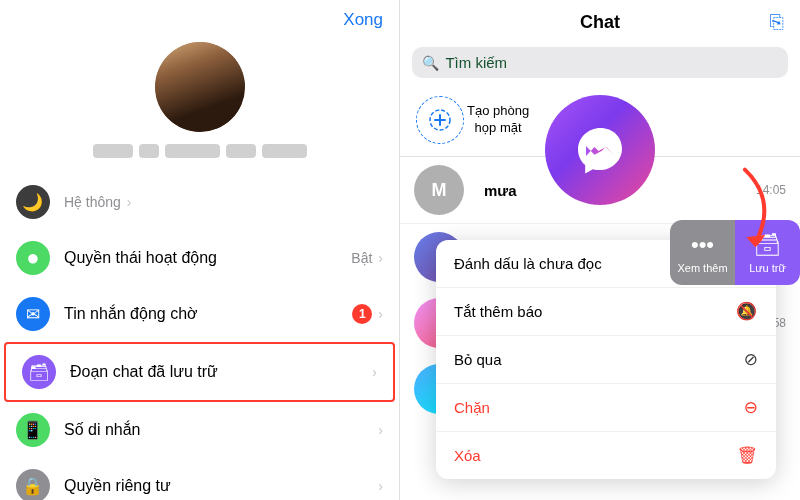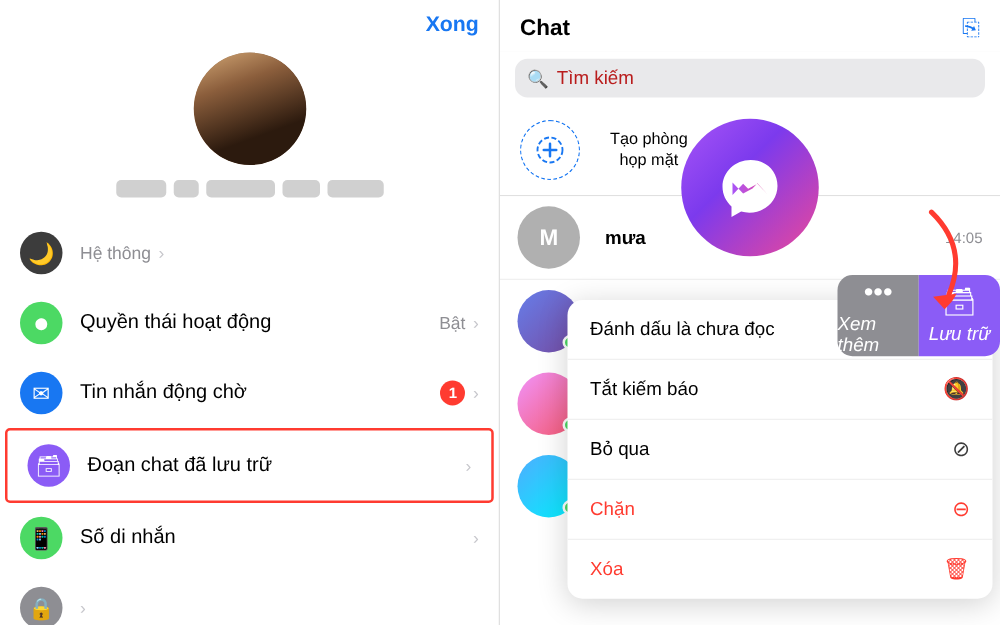--- a/index.html
+++ b/index.html
@@ -25,21 +25,21 @@
 
     .top-bar {
       display: flex;
       justify-content: flex-end;
       padding: 10px 16px 4px;
     }
 
     .xong-btn {
       color: #1877f2;
       font-size: 17px;
-      font-weight: 700;
+      font-weight: 400;
       background: none;
       border: none;
       cursor: pointer;
       text-align: right;
     }
 
     .profile-section {
       display: flex;
       flex-direction: column;
       align-items: center;
@@ -151,20 +151,21 @@
       height: 500px;
       background: #f0f0f0;
       display: flex;
       flex-direction: column;
       position: relative;
     }
 
     .chat-header {
       display: flex;
       align-items: center;
+      justify-content: center;
       padding: 12px 16px 8px;
       background: #fff;
       position: relative;
     }
 
     .chat-title {
       font-size: 18px;
       font-weight: 700;
       color: #000;
     }
@@ -190,30 +191,30 @@
       padding: 7px 10px;
       gap: 6px;
     }
 
     .search-icon-char {
       color: #8e8e93;
       font-size: 14px;
     }
 
     .search-placeholder {
-      color: #b91c1c;
+      color: #14532d;
       font-size: 15px;
     }
 
     .create-room-area {
       background: #fff;
       padding: 8px 16px 12px;
       display: flex;
       align-items: center;
-      gap: 24px;
+      gap: 3px;
       border-bottom: 1px solid #e0e0e0;
     }
 
     .room-icon {
       width: 48px;
       height: 48px;
       border-radius: 50%;
       border: 1.5px dashed #1877f2;
       display: flex;
       align-items: center;
@@ -321,21 +322,21 @@
       position: absolute;
       right: 14px;
       top: 50%;
       transform: translateY(-50%);
     }
 
     
     .context-menu {
       position: absolute;
       top: 240px;
-      left: 54px;
+      left: 36px;
       right: 0;
       background: #fff;
       border-radius: 12px;
       box-shadow: 0 4px 24px rgba(0,0,0,0.18);
       z-index: 10;
       overflow: hidden;
       width: 340px;
     }
 
     .ctx-item {
@@ -393,24 +394,23 @@
       background: #8b5cf6;
       border-radius: 0 12px 12px 0;
     }
 
     .action-btn-icon {
       font-size: 22px;
       color: #fff;
     }
 
     .action-btn-label {
-      font-size: 15px;
+      font-size: 11px;
       color: #fff;
       font-weight: 500;
-      font-style: italic;
     }
 
     
     .red-arrow {
       position: absolute;
       top: 165px;
       right: 25px;
       z-index: 12;
       color: #ff3b30;
       font-size: 40px;
@@ -505,20 +505,21 @@
     <div class="menu-item">
       <div class="menu-icon icon-green">📱</div>
       <span class="menu-label">Số di nhắn</span>
       <div class="menu-right">
         <span class="chevron">›</span>
       </div>
     </div>
 
     <div class="menu-item">
       <div class="menu-icon icon-lock">🔒</div>
+      <span class="menu-label">Quyền riêng tư</span>
       <div class="menu-right">
         <span class="chevron">›</span>
       </div>
     </div>
   </div>
 </div>
 
 <div class="right-panel">
   <div class="chat-header">
     <span class="chat-title">Chat</span>
@@ -618,21 +619,21 @@
       </div>
     </div>
   </div>
 
   <div class="context-menu">
     <div class="ctx-item">
       <span>Đánh dấu là chưa đọc</span>
       <span class="ctx-icon">✉ ✕</span>
     </div>
     <div class="ctx-item">
-      <span>Tắt kiếm báo</span>
+      <span>Tắt thêm báo</span>
       <span class="ctx-icon">🔕</span>
     </div>
     <div class="ctx-item">
       <span>Bỏ qua</span>
       <span class="ctx-icon">⊘</span>
     </div>
     <div class="ctx-item red-text">
       <span>Chặn</span>
       <span class="ctx-icon red">⊖</span>
     </div>

